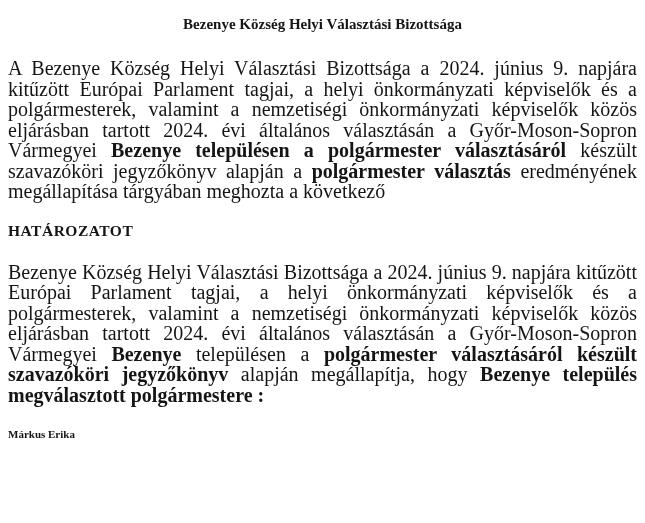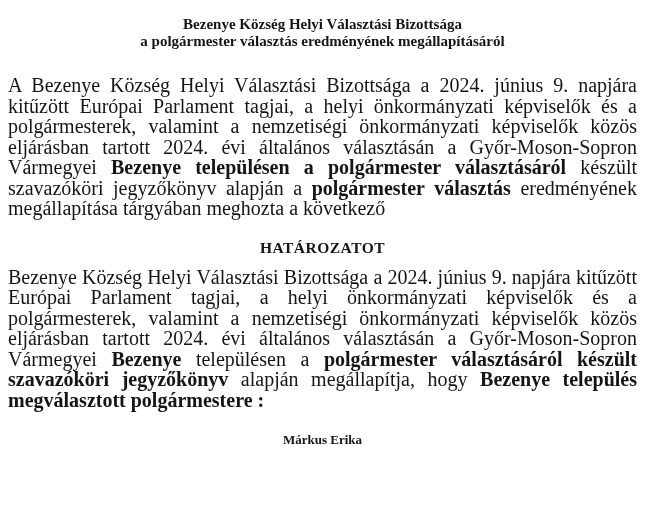--- a/index.html
+++ b/index.html
@@ -29,44 +29,42 @@
   }
   .title-line { white-space: nowrap; }
   .para {
     text-align: justify;
     font-size: 20px;
     line-height: 20.5px;
   }
   .para-intro   { margin-top: 25px; }
   .heading-resolution {
     margin-top: 13px;
-    text-align: center;
     font-weight: bold;
     font-size: 15.5px;
     line-height: 18px;
     letter-spacing: 0.5px;
   }
-  .para-decision { margin-top: 10px; }
+  .para-decision { margin-top: 22px; }
   .winner-name {
-    text-align: center;
+    text-align: left;
     font-weight: bold;
-    font-size: 13px;
+    font-size: 11px;
     line-height: 19px;
   }
   .para-closing { margin-top: 43px; text-align: left; }
   .run-bold { font-weight: bold; }
 </style>
 </head>
 <body>
 
 <div class="page">
 
   <div class="title-block">
     <div class="title-line">Bezenye Község Helyi Választási Bizottsága</div>
-    <div class="title-line">a polgármester választás eredményének megállapításáról</div>
   </div>
 
   <p class="para para-intro"><span>A Bezenye Község Helyi Választási Bizottsága a 2024. június 9. napjára kitűzött Európai Parlament tagjai, a helyi önkormányzati képviselők és a polgármesterek, valamint a nemzetiségi önkormányzati képviselők közös eljárásban tartott 2024. évi általános választásán a Győr-Moson-Sopron Vármegyei </span><span class="run-bold">Bezenye településen a polgármester választásáról</span><span> készült szavazóköri jegyzőkönyv alapján a </span><span class="run-bold">polgármester választás</span><span> eredményének megállapítása tárgyában meghozta a következő</span></p>
 
   <div class="heading-resolution">HATÁROZATOT</div>
 
   <p class="para para-decision"><span>Bezenye Község Helyi Választási Bizottsága a 2024. június 9. napjára kitűzött Európai Parlament tagjai, a helyi önkormányzati képviselők és a polgármesterek, valamint a nemzetiségi önkormányzati képviselők közös eljárásban tartott 2024. évi általános választásán a Győr-Moson-Sopron Vármegyei </span><span class="run-bold">Bezenye</span><span> településen a </span><span class="run-bold">polgármester választásáról készült szavazóköri jegyzőkönyv</span><span> alapján megállapítja, hogy </span><span class="run-bold">Bezenye település megválasztott polgármestere :</span></p>
 
   <div class="winner-name">Márkus Erika</div>
 

